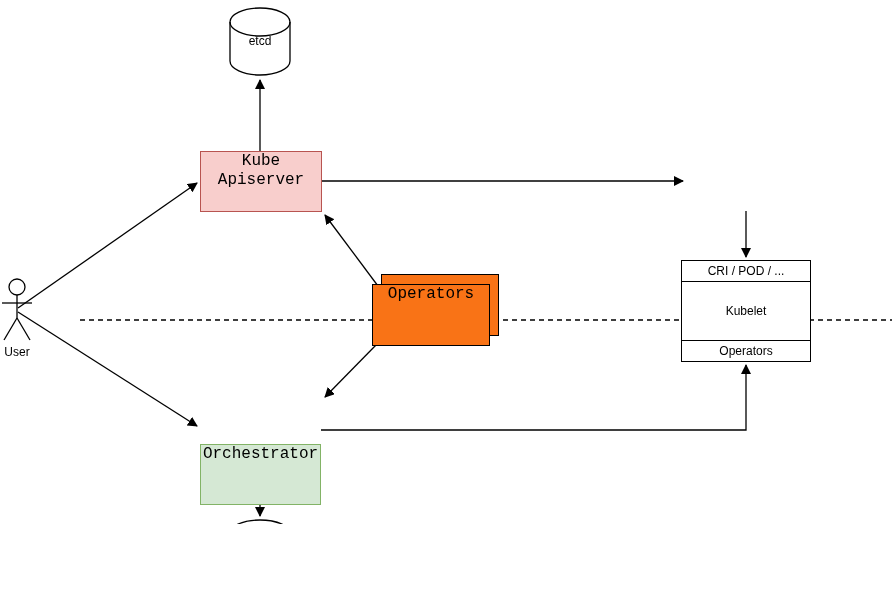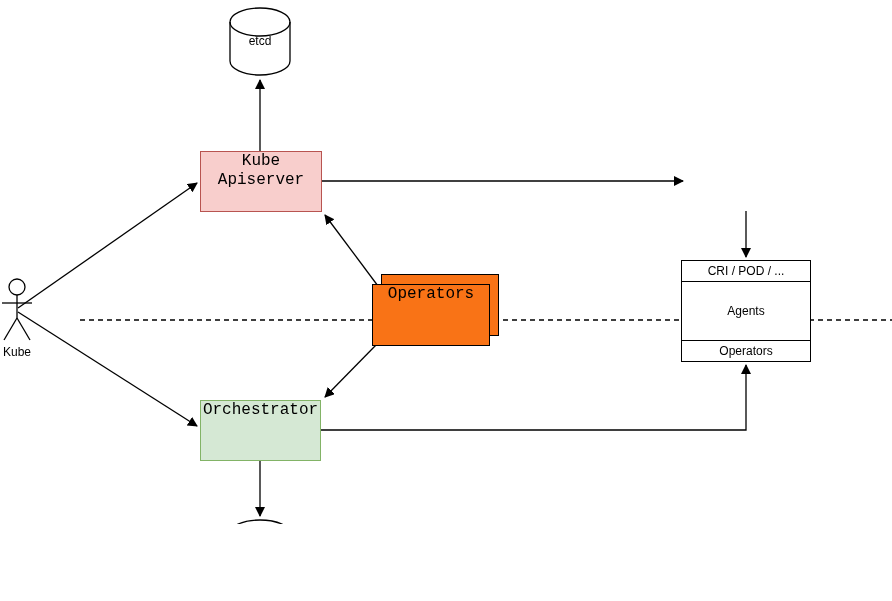--- a/index.html
+++ b/index.html
@@ -11,21 +11,21 @@
   }
   svg.layer { position:absolute; left:0; top:0; width:892px; height:601px; }
   .stroke { stroke:var(--line,#000); stroke-width:1.3; fill:none; }
   .shape-fill { fill:#fff; }
   .node {
     position:absolute; box-sizing:border-box;
     display:flex; align-items:flex-start; justify-content:center;
     font-size:16px; text-align:center; line-height:1.2;font-family:Liberation Mono, monospace;
   }
   .red   { background:var(--red-fill,#f8cecc);  border:1.5px solid var(--red-stroke,#b85450); }
-  .green { background:var(--green-fill,#d5e8d4); border:1.5px solid var(--green-stroke,#82b366); }
+  .green { background:var(--green-fill,#d5e8d4); border:1.5px solid var(--green-stroke,#82b366);margin-top:44px; }
   .rounded { background:#f97316; border:1.3px solid var(--line,#000); border-radius:0; }
   .stack {
     position:absolute; box-sizing:border-box;
     background:#fff; border:1.3px solid var(--line,#000);
     display:flex; flex-direction:column; font-size:12px;
   }
   .stack-row {
     box-sizing:border-box; width:100%;
     display:flex; align-items:center; justify-content:center;text-align:center;
   }
@@ -73,38 +73,38 @@
     <path d="M378,286 L325,215" class="stroke" marker-end="url(#arrow)"></path>
     <path d="M377,344 L325,397" class="stroke" marker-end="url(#arrow)"></path>
     <path d="M746,211 L746,257" class="stroke" marker-end="url(#arrow)"></path>
     <path d="M321,430 L746,430 L746,365" class="stroke" marker-end="url(#arrow)"></path>
     <path d="M260,461 L260,516" class="stroke" marker-end="url(#arrow)"></path>
   </svg>
 
   <div class="label" style="left:230px; top:34px; width:60px;">etcd</div>
   <div class="label" style="left:229px; top:555px; width:62px;">sql</div>
 
-  <div class="label" style="left:-1px; top:345px; width:36px;">Kube</div>
+  <div class="label" style="left:-1px; top:345px; width:36px;">User</div>
 
   <div class="node red" style="left:200px; top:151px; width:122px; height:61px;">
     <span>Kube Apiserver</span>
   </div>
 
 
   <div class="node rounded" style="left:381px; top:274px; width:118px; height:62px;"></div>
   <div class="node rounded" style="left:372px; top:284px; width:118px; height:62px;">
     <span>Operators</span>
   </div>
 
   <div class="stack" style="left:681px; top:260px; width:130px; height:102px;">
     <div class="stack-row top">
       <span>CRI / POD / ...</span>
     </div>
     <div class="stack-row mid">
-      <span>Agents</span>
+      <span>Kubelet</span>
     </div>
     <div class="stack-row bot">
       <span>Operators</span>
     </div>
   </div>
 
   <div class="node green" style="left:200px; top:400px; width:121px; height:61px;">
     <span>Orchestrator</span>
   </div>
 

